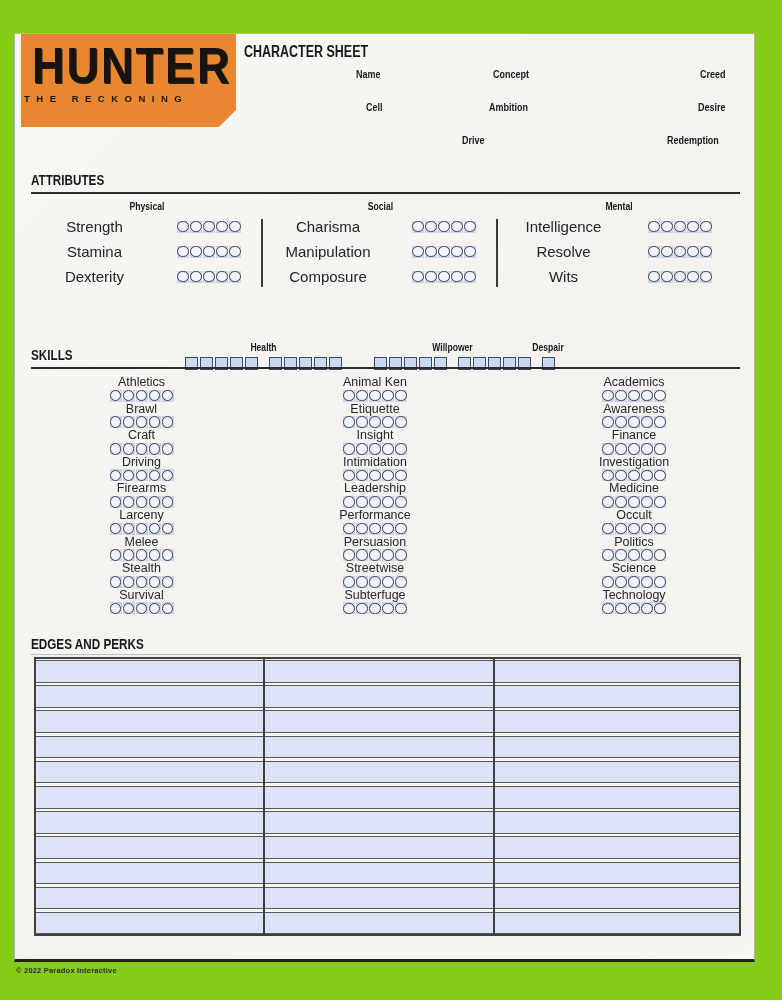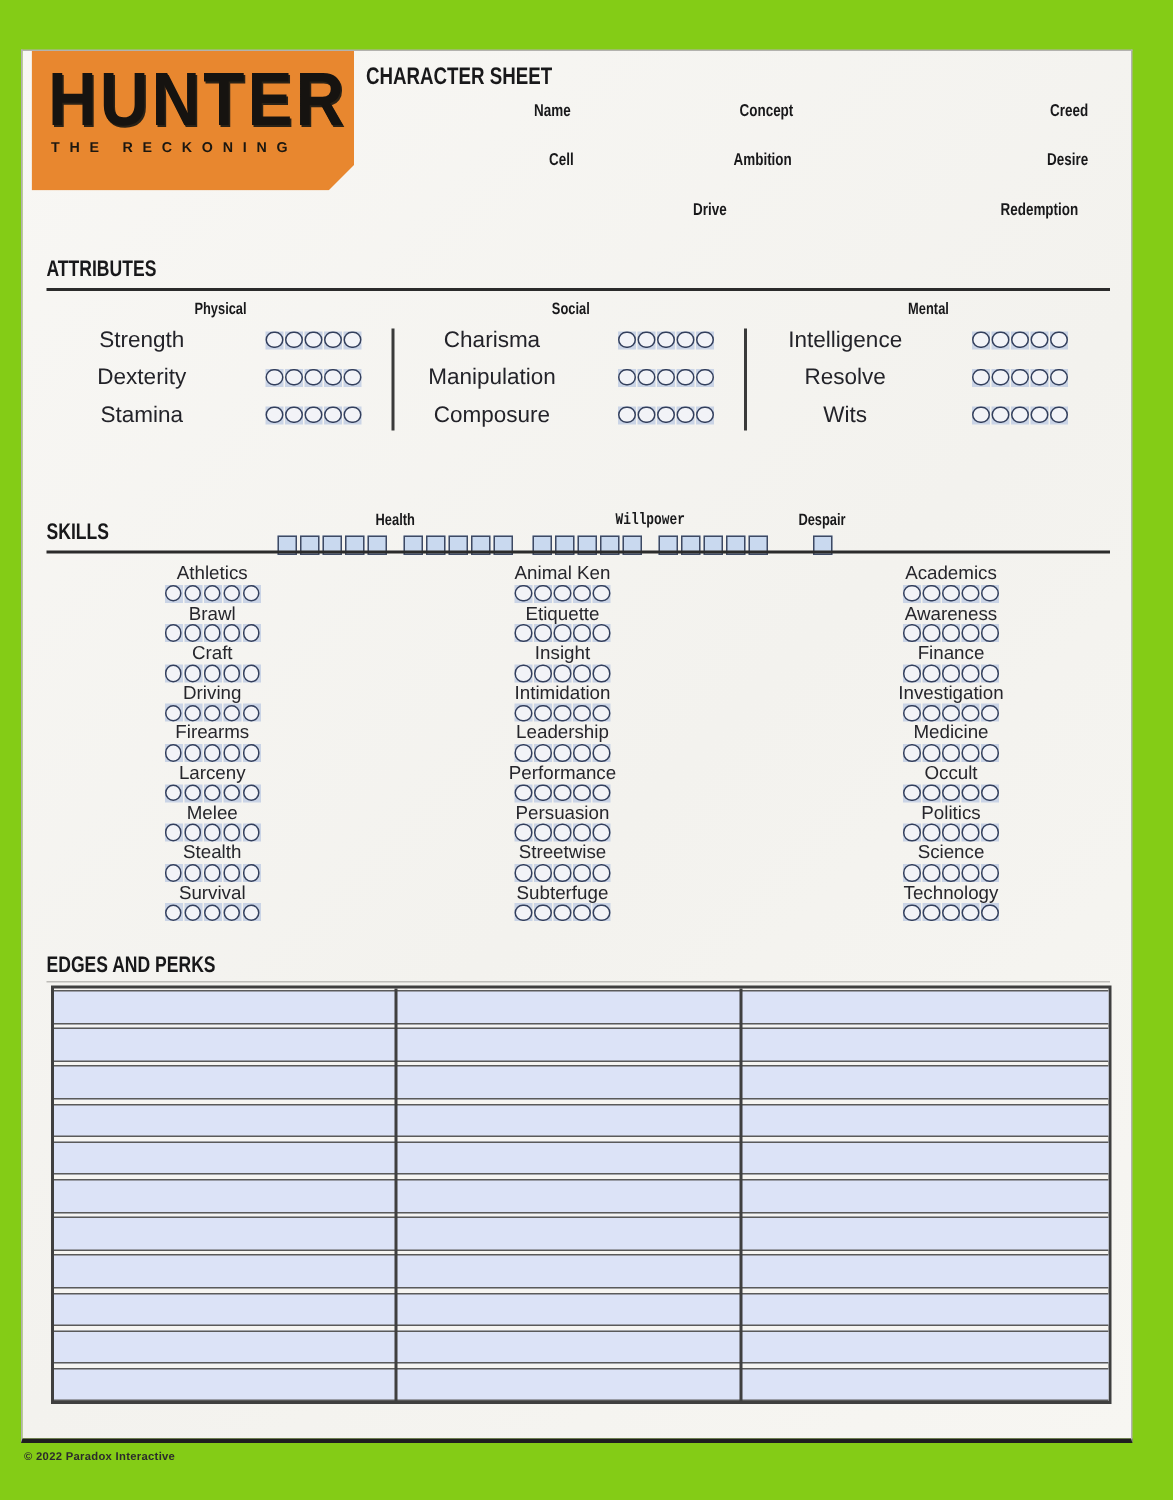--- a/index.html
+++ b/index.html
@@ -11,21 +11,21 @@
 
   .cnd { display:inline-block; transform:scaleX(.78); transform-origin:0 50%; font-weight:700; white-space:nowrap; color:#18181a; }
   .cnd-c { display:block; transform:scaleX(.78); transform-origin:50% 50%; font-weight:700; text-align:center; white-space:nowrap; color:#18181a; }
 
   
   .logo { position:absolute; left:6px; top:0; width:215px; height:93px; background:#e8872f;
           clip-path:polygon(0 0,100% 0,100% calc(100% - 17px),calc(100% - 17px) 100%,0 100%); }
   .logo-title { font-family:"Liberation Sans",sans-serif; font-weight:700; font-size:45px; line-height:42px;
                 letter-spacing:2px; color:#161310; padding:8px 0 0 11px; transform:scaleY(1.12); transform-origin:0 0;
                 text-shadow:1px 1px 0 #2a2217; }
-  .logo-sub { font-size:9.5px; font-weight:700; letter-spacing:6.5px; color:#1c1710; padding-left:13px; margin-top:9px; }
+  .logo-sub { font-size:9.5px; font-weight:700; letter-spacing:6.5px; color:#1c1710; padding-left:3px; margin-top:9px; }
 
   
   .cs-title { position:absolute; left:229px; top:9px; font-size:16px; }
   .fields { position:absolute; left:229px; top:34px; width:492px; }
   .frow { display:grid; margin-bottom:5px; }
   .frow-a { grid-template-columns:146px 152px 194px; }
   .frow-b { grid-template-columns:250px 242px; }
   .field { display:flex; align-items:flex-end; height:28px;flex-direction:column; }
   .field + .field { padding-left:20px; }
   .flabel { font-size:11.5px; margin-right:3px; line-height:13px; }
@@ -52,21 +52,21 @@
   .dot::before { content:""; width:9.5px; height:9.5px; border:1.8px solid #333f5c; border-radius:50%; background:#f2f3f7; }
 
   
   .trackers { position:absolute; left:0; top:306px; width:741px; height:42px; }
   .trk { position:absolute; }
   .trk-label { font-size:11px; height:14px; line-height:14px; }
   .boxes { display:flex; gap:2px; justify-content:center; margin-top:3px; }
   .sqbox { width:13px; height:13px; background:#c9d9ef; border:1.8px solid #3d4963; }
   .boxes .sqbox:nth-child(6) { margin-left:9px; }
   .trk-health { left:167px; width:163px; }
-  .trk-will { left:337px; width:163px;font-family:Liberation Mono, monospace; }
+  .trk-will { left:356px; width:163px; }
   .trk-despair { left:503px; width:60px; }
 
   
   .skills-grid { position:absolute; left:16px; top:341px; width:712px; display:grid; grid-template-columns:232px 235px 245px; }
   .skill-row { display:flex; align-items:center; height:26.6px; padding:0 14px 0 3px;flex-direction:column; }
   .skill-col:last-child .skill-row { padding-right:24px;margin-left:48px; }
   .skill-label { flex:1; font-size:12.5px; color:#26262c; }
 
   
   .etable { position:absolute; left:19px; top:623px; width:707px; height:279px; border:2px solid #3f3f3f; background:#f6f5f2; padding:1px 0; }
@@ -166,32 +166,32 @@
               <span class="dots">
                 <span class="dot"></span>
                 <span class="dot"></span>
                 <span class="dot"></span>
                 <span class="dot"></span>
                 <span class="dot"></span>
               </span>
             </div>
 
             <div class="attr-row">
+              <span class="attr-label">Stamina</span>
+              <span class="dots">
+                <span class="dot"></span>
+                <span class="dot"></span>
+                <span class="dot"></span>
+                <span class="dot"></span>
+                <span class="dot"></span>
+              </span>
+            </div>
+
+            <div class="attr-row">
               <span class="attr-label">Dexterity</span>
-              <span class="dots">
-                <span class="dot"></span>
-                <span class="dot"></span>
-                <span class="dot"></span>
-                <span class="dot"></span>
-                <span class="dot"></span>
-              </span>
-            </div>
-
-            <div class="attr-row">
-              <span class="attr-label">Stamina</span>
               <span class="dots">
                 <span class="dot"></span>
                 <span class="dot"></span>
                 <span class="dot"></span>
                 <span class="dot"></span>
                 <span class="dot"></span>
               </span>
             </div>
           </div>
       </div>

